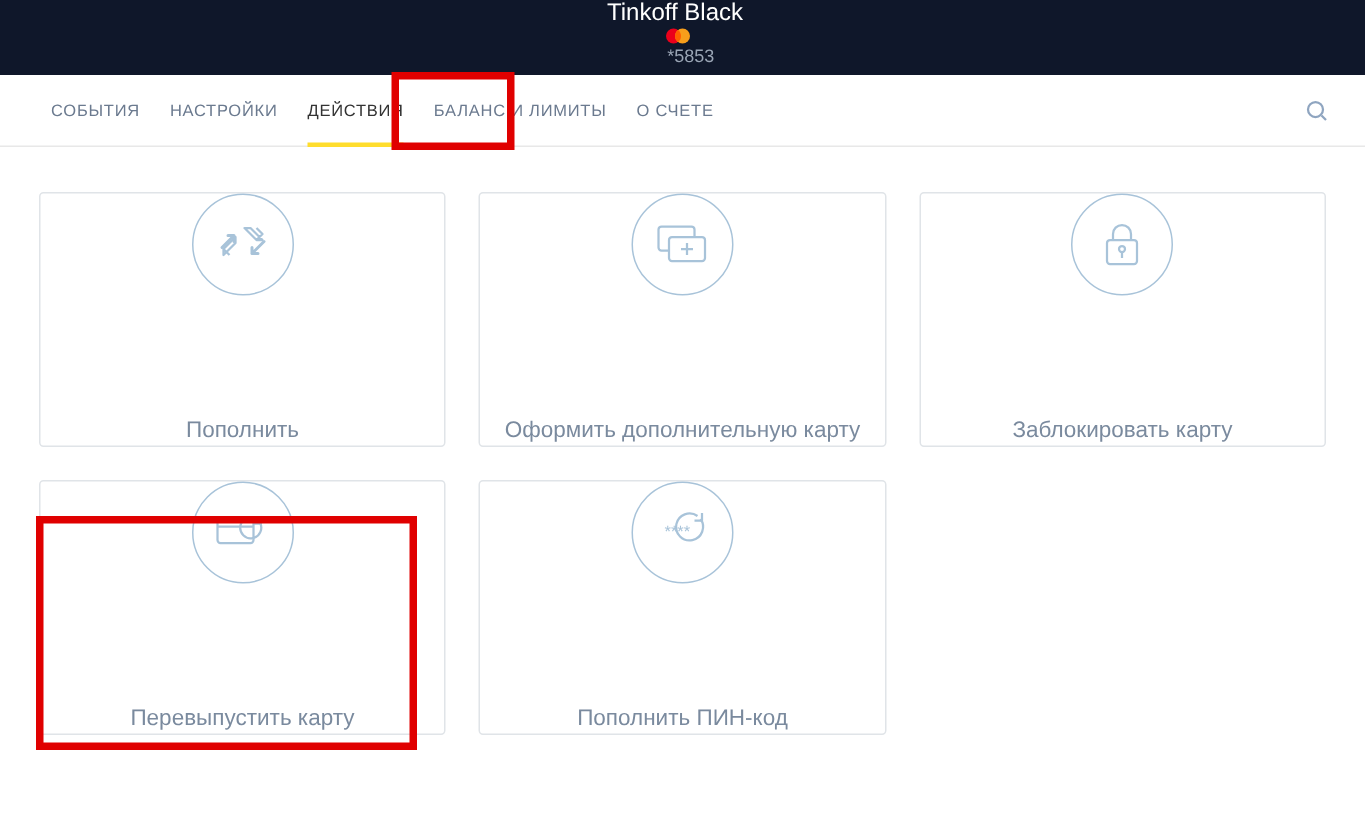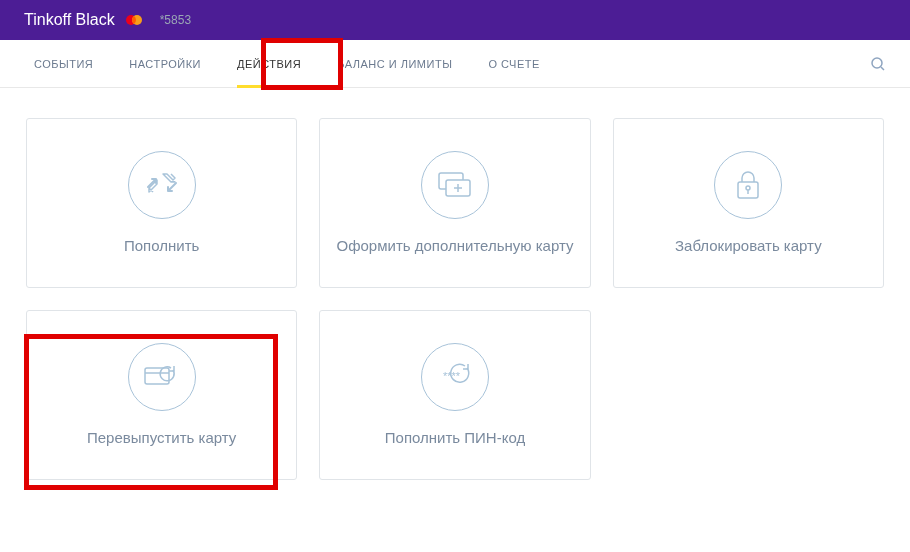--- a/index.html
+++ b/index.html
@@ -8,25 +8,26 @@
       box-sizing: border-box;
     }
     body {
       font-family: -apple-system, BlinkMacSystemFont, 'Segoe UI', Arial, sans-serif;
       background: #fff;
       width: 910px;
       height: 552px;
       overflow: hidden;
     }
     .header {
-      background: #4c1d95;
-      height: 40px;
+      background: #0f172a;
+      height: 50px;
       display: flex;
       align-items: center;
       padding: 0 24px;
+      flex-direction: column;
     }
     .card-title {
       color: #fff;
       font-size: 16px;
       font-weight: 400;
       margin-right: 10px;
     }
     .mc-logo {
       display: inline-flex;
       align-items: center;
@@ -37,21 +38,20 @@
       font-size: 12px;
       margin-left: 11px;
     }
     .tabs-row {
       border-bottom: 1px solid #e8e8e8;
       height: 48px;
       display: flex;
       align-items: center;
       padding: 0 24px;
       position: relative;
-      gap: 16px;
     }
     .tab {
       font-size: 11px;
       letter-spacing: 0.5px;
       color: #6b7a8f;
       padding: 0 10px;
       height: 48px;
       display: flex;
       align-items: center;
       cursor: pointer;
@@ -94,21 +94,21 @@
       grid-template-columns: repeat(3, 1fr);
       gap: 22px;
     }
     .action-card {
       border: 1px solid #e0e4e8;
       border-radius: 3px;
       height: 170px;
       display: flex;
       flex-direction: column;
       align-items: center;
-      justify-content: center;
+      justify-content: space-between;
       cursor: pointer;
       background: #fff;
     }
     .action-icon-circle {
       width: 68px;
       height: 68px;
       border: 1px solid #a8c3d9;
       border-radius: 50%;
       display: flex;
       align-items: center;

